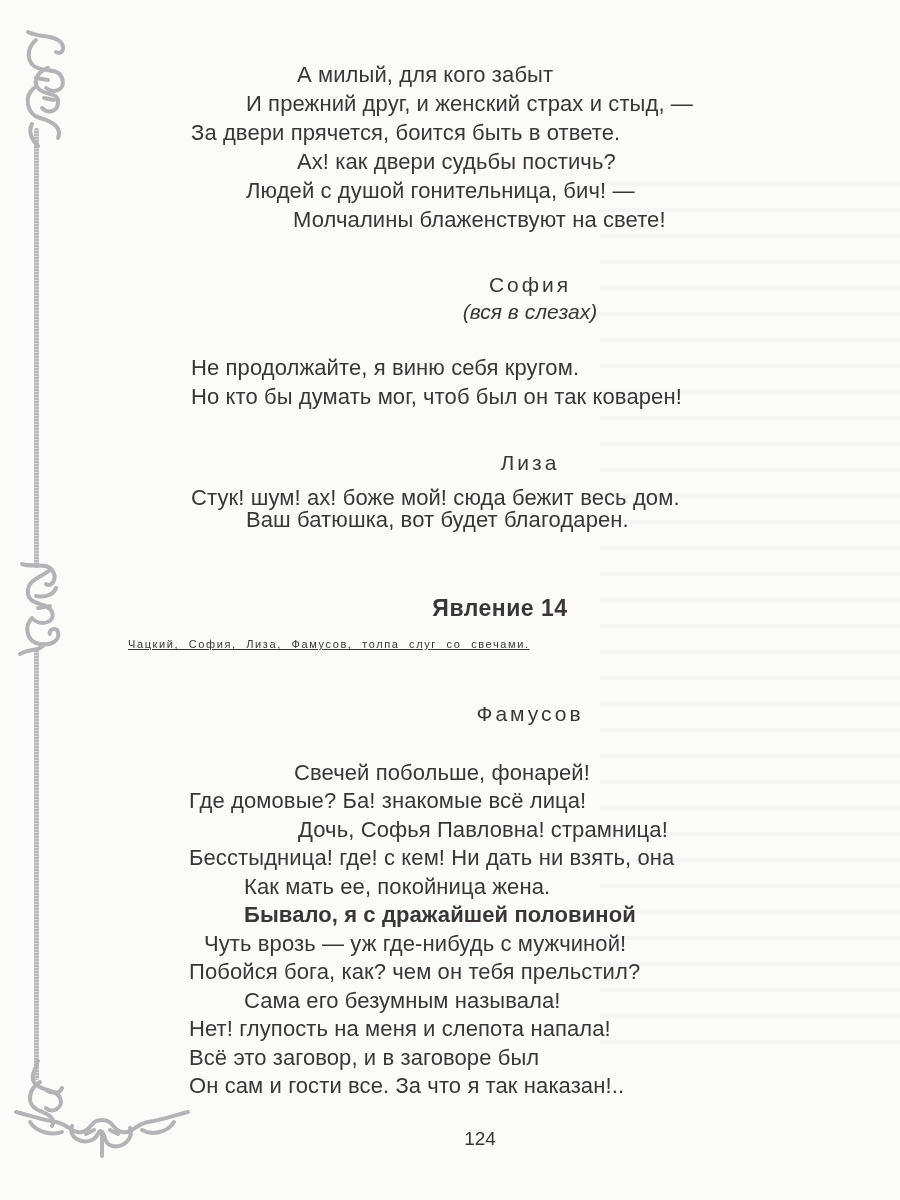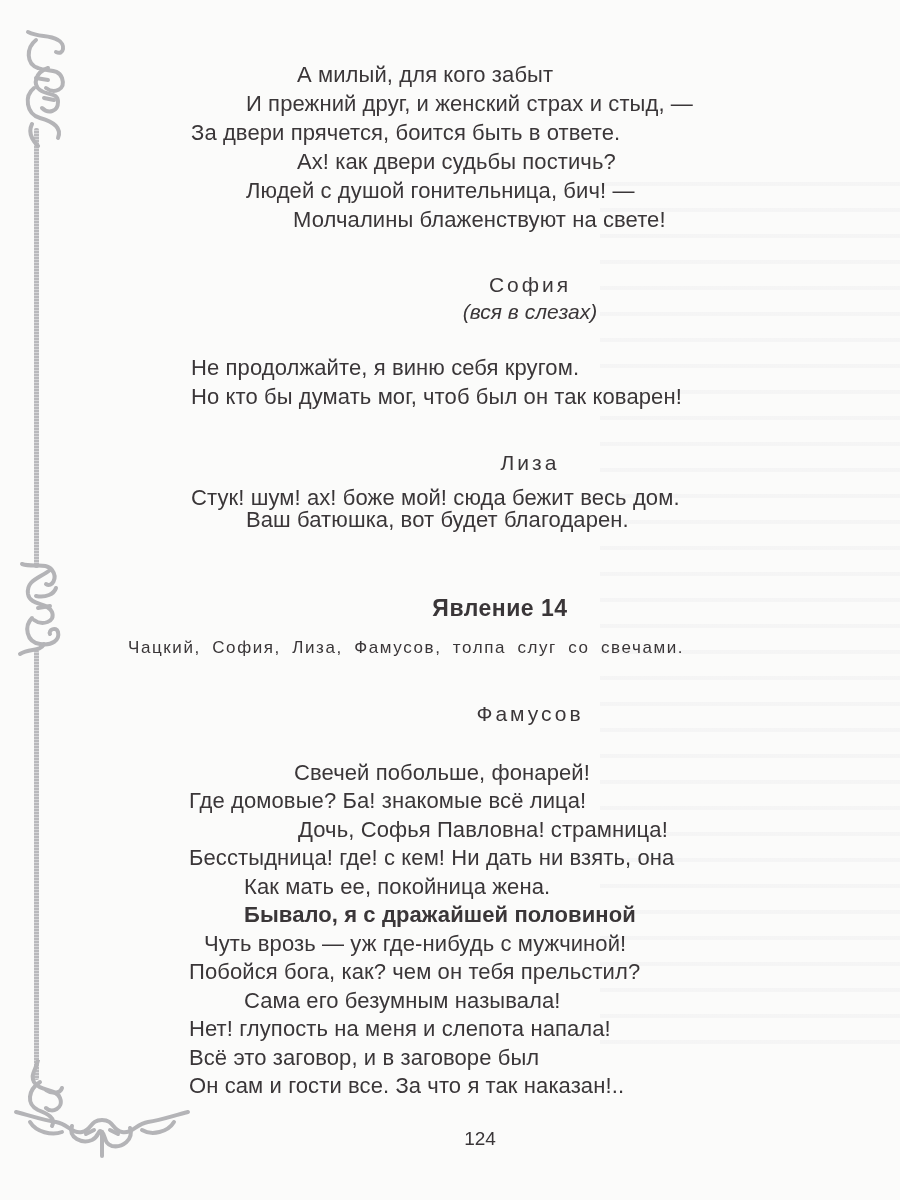--- a/index.html
+++ b/index.html
@@ -78,24 +78,25 @@
     width: 1000px;
     text-align: center;
     font-size: 23px;
     font-weight: bold;
     letter-spacing: 0.5px;
   }
   .cast {
     position: absolute;
     left: 128px;
     top: 638px;
-    font-size: 17px;
+    font-size: 11px;
     letter-spacing: 1.6px;
     word-spacing: 5px;
     white-space: nowrap;
+    text-decoration: underline;
   }
   .page-number {
     position: absolute;
     left: 0;
     width: 960px;
     top: 1128px;
     text-align: center;
     font-size: 19px;
   }
 </style>

